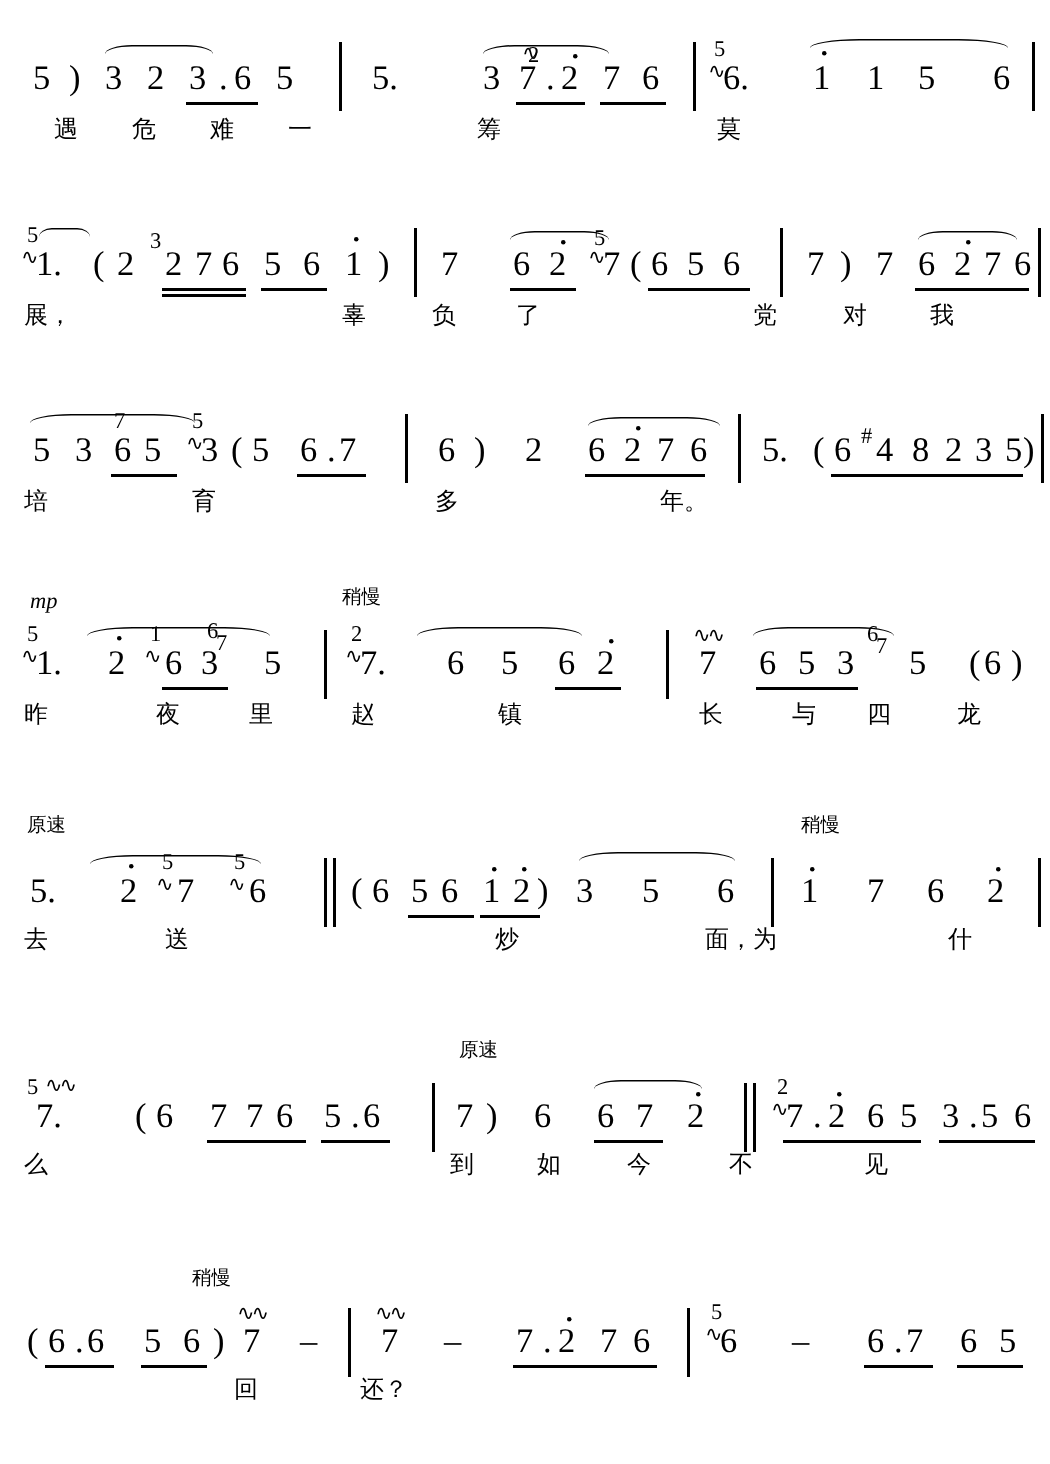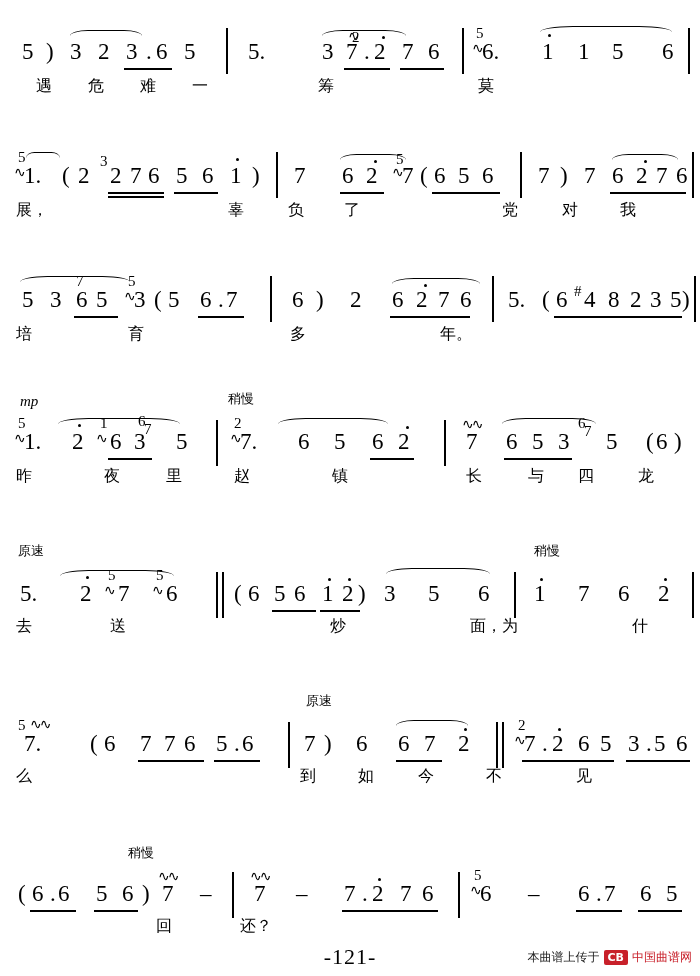--- a/index.html
+++ b/index.html
@@ -498,21 +498,15 @@
       <span class="g num" style="left:640px;top:30px;">6</span>
       <span class="g num" style="left:666px;top:30px;">5</span>
       <div class="ul" style="left:638px;top:58px;width:44px;"></div>
     </div>
     <div class="lyrics-row">
       <span class="g lyr" style="left:156px;">回</span>
       <span class="g lyr" style="left:240px;">还？</span>
     </div>
   </div>
 
-  <div class="pageno">-121-</div>
-
-  <div class="credit">
-    <span>本曲谱上传于</span>
-    <span class="logo">CB</span>
-    <span class="site">中国曲谱网</span>
-  </div>
+
 
 </div>
 
 </body></html>

